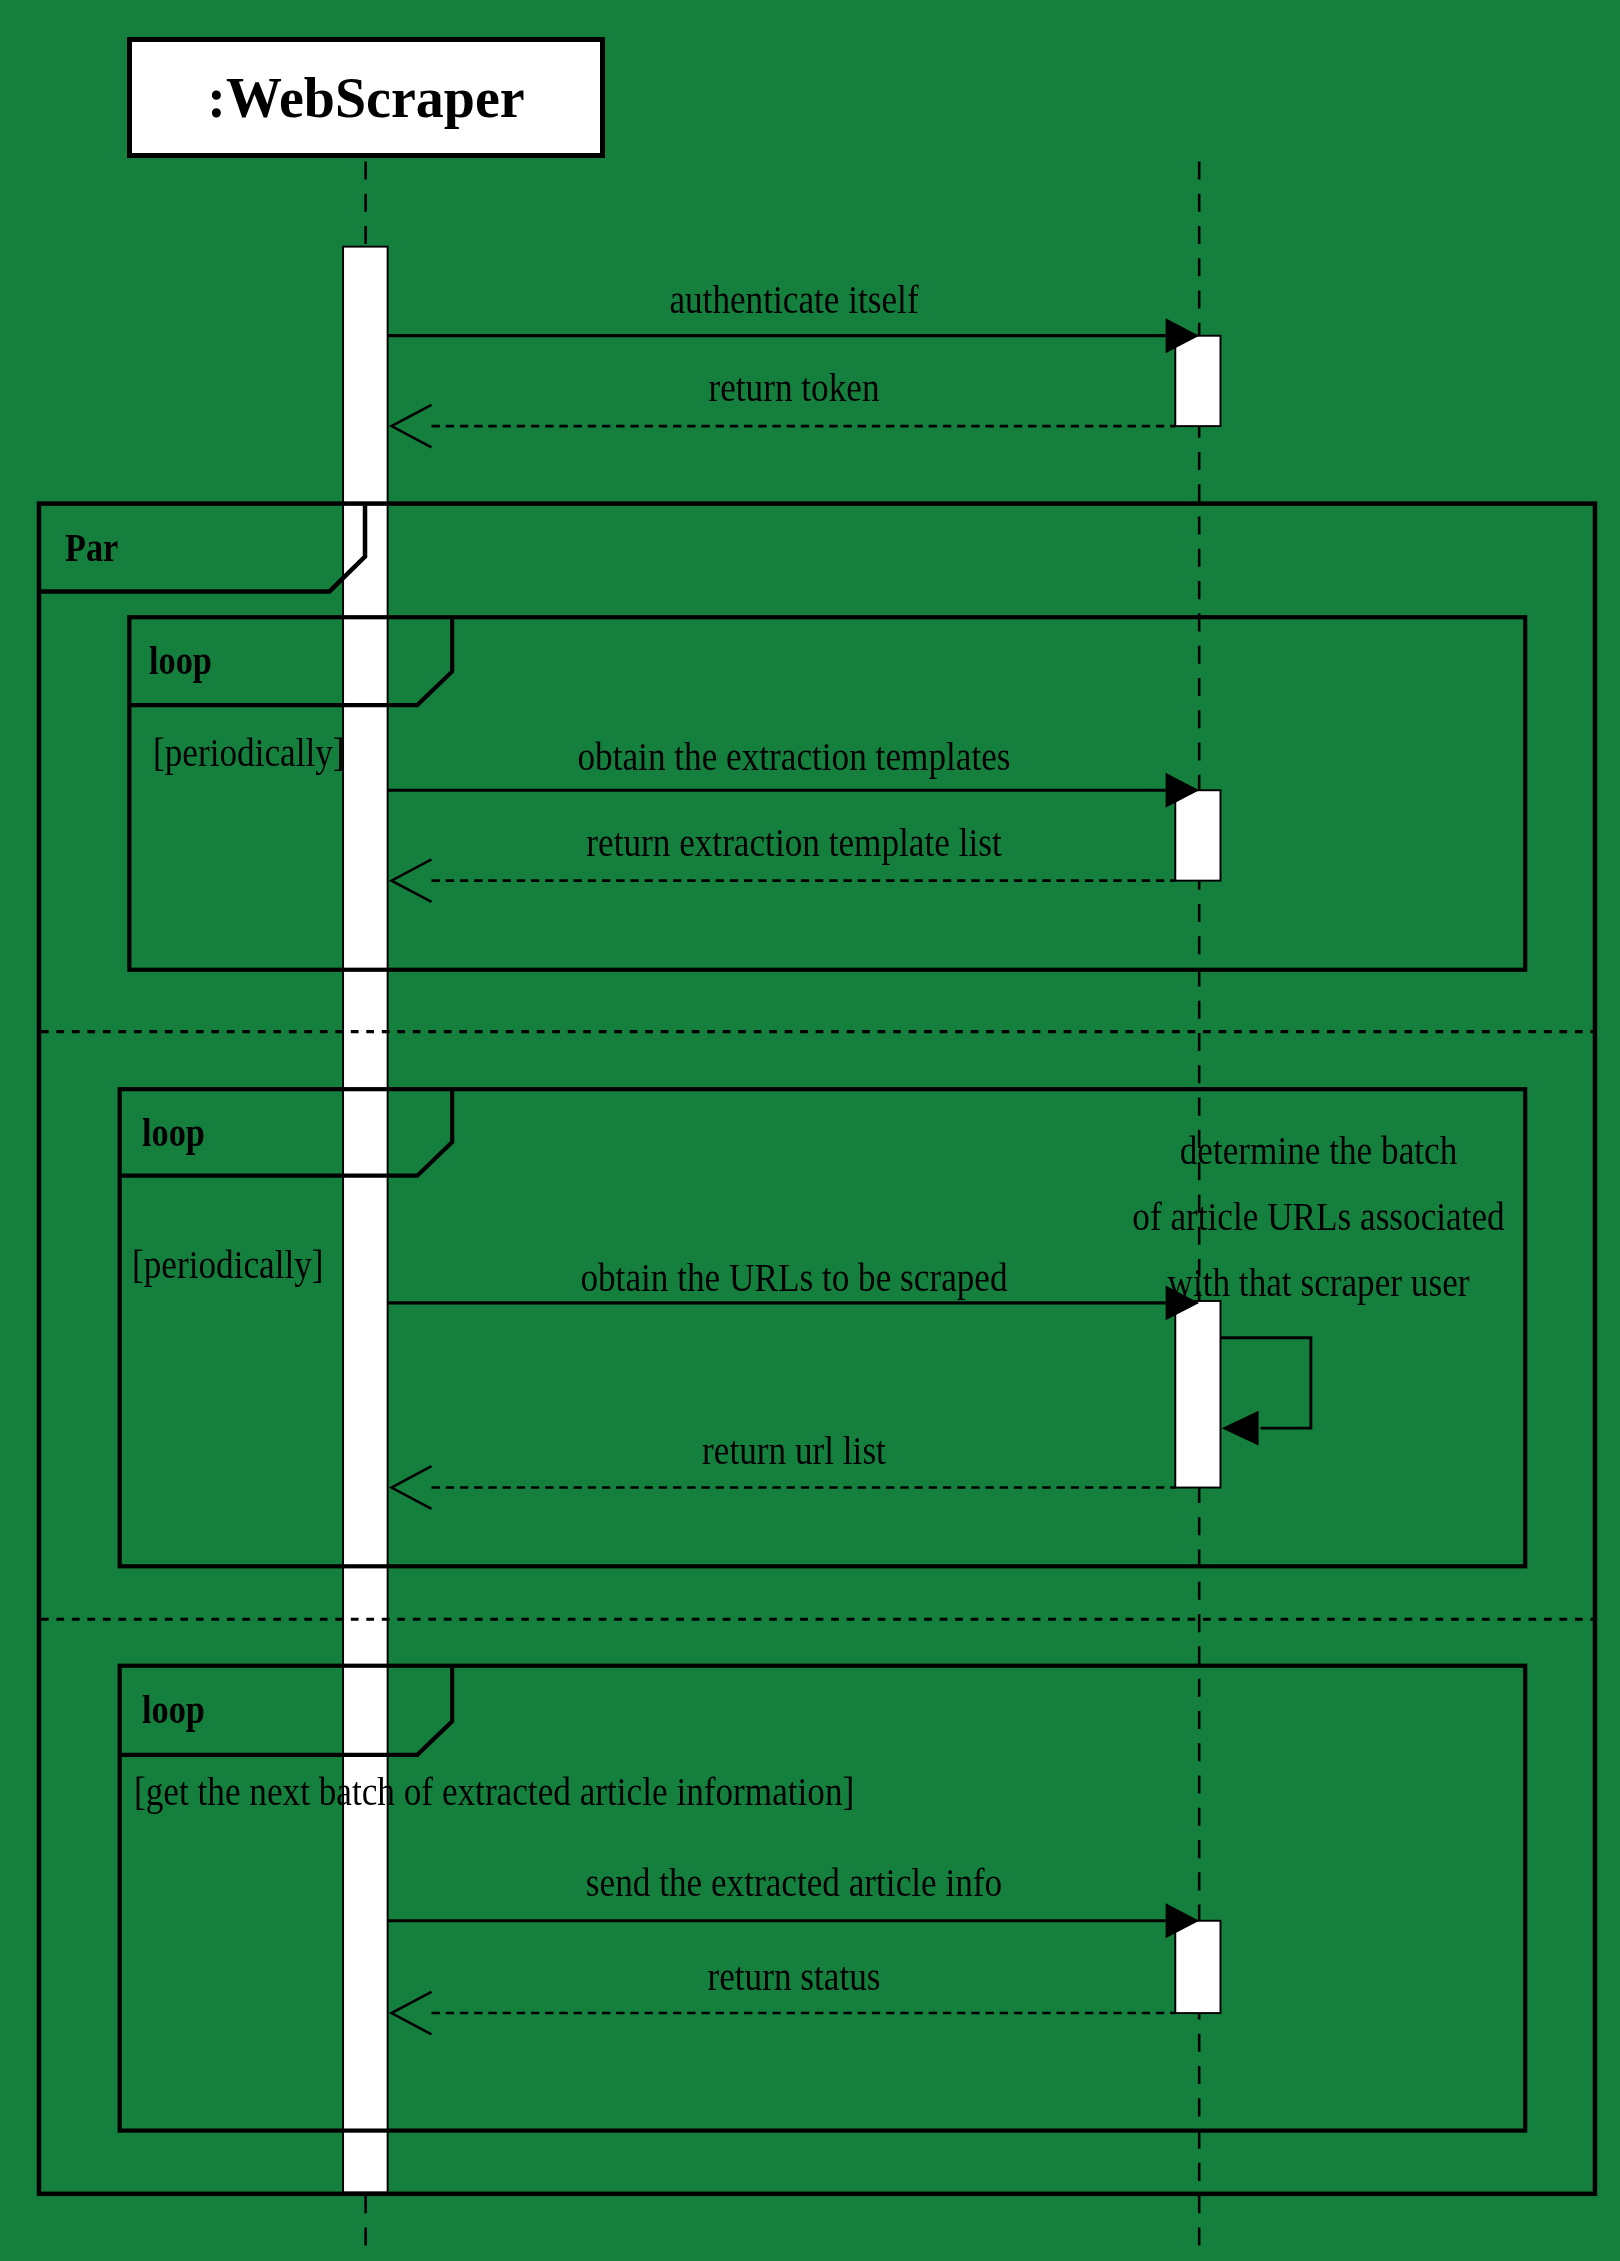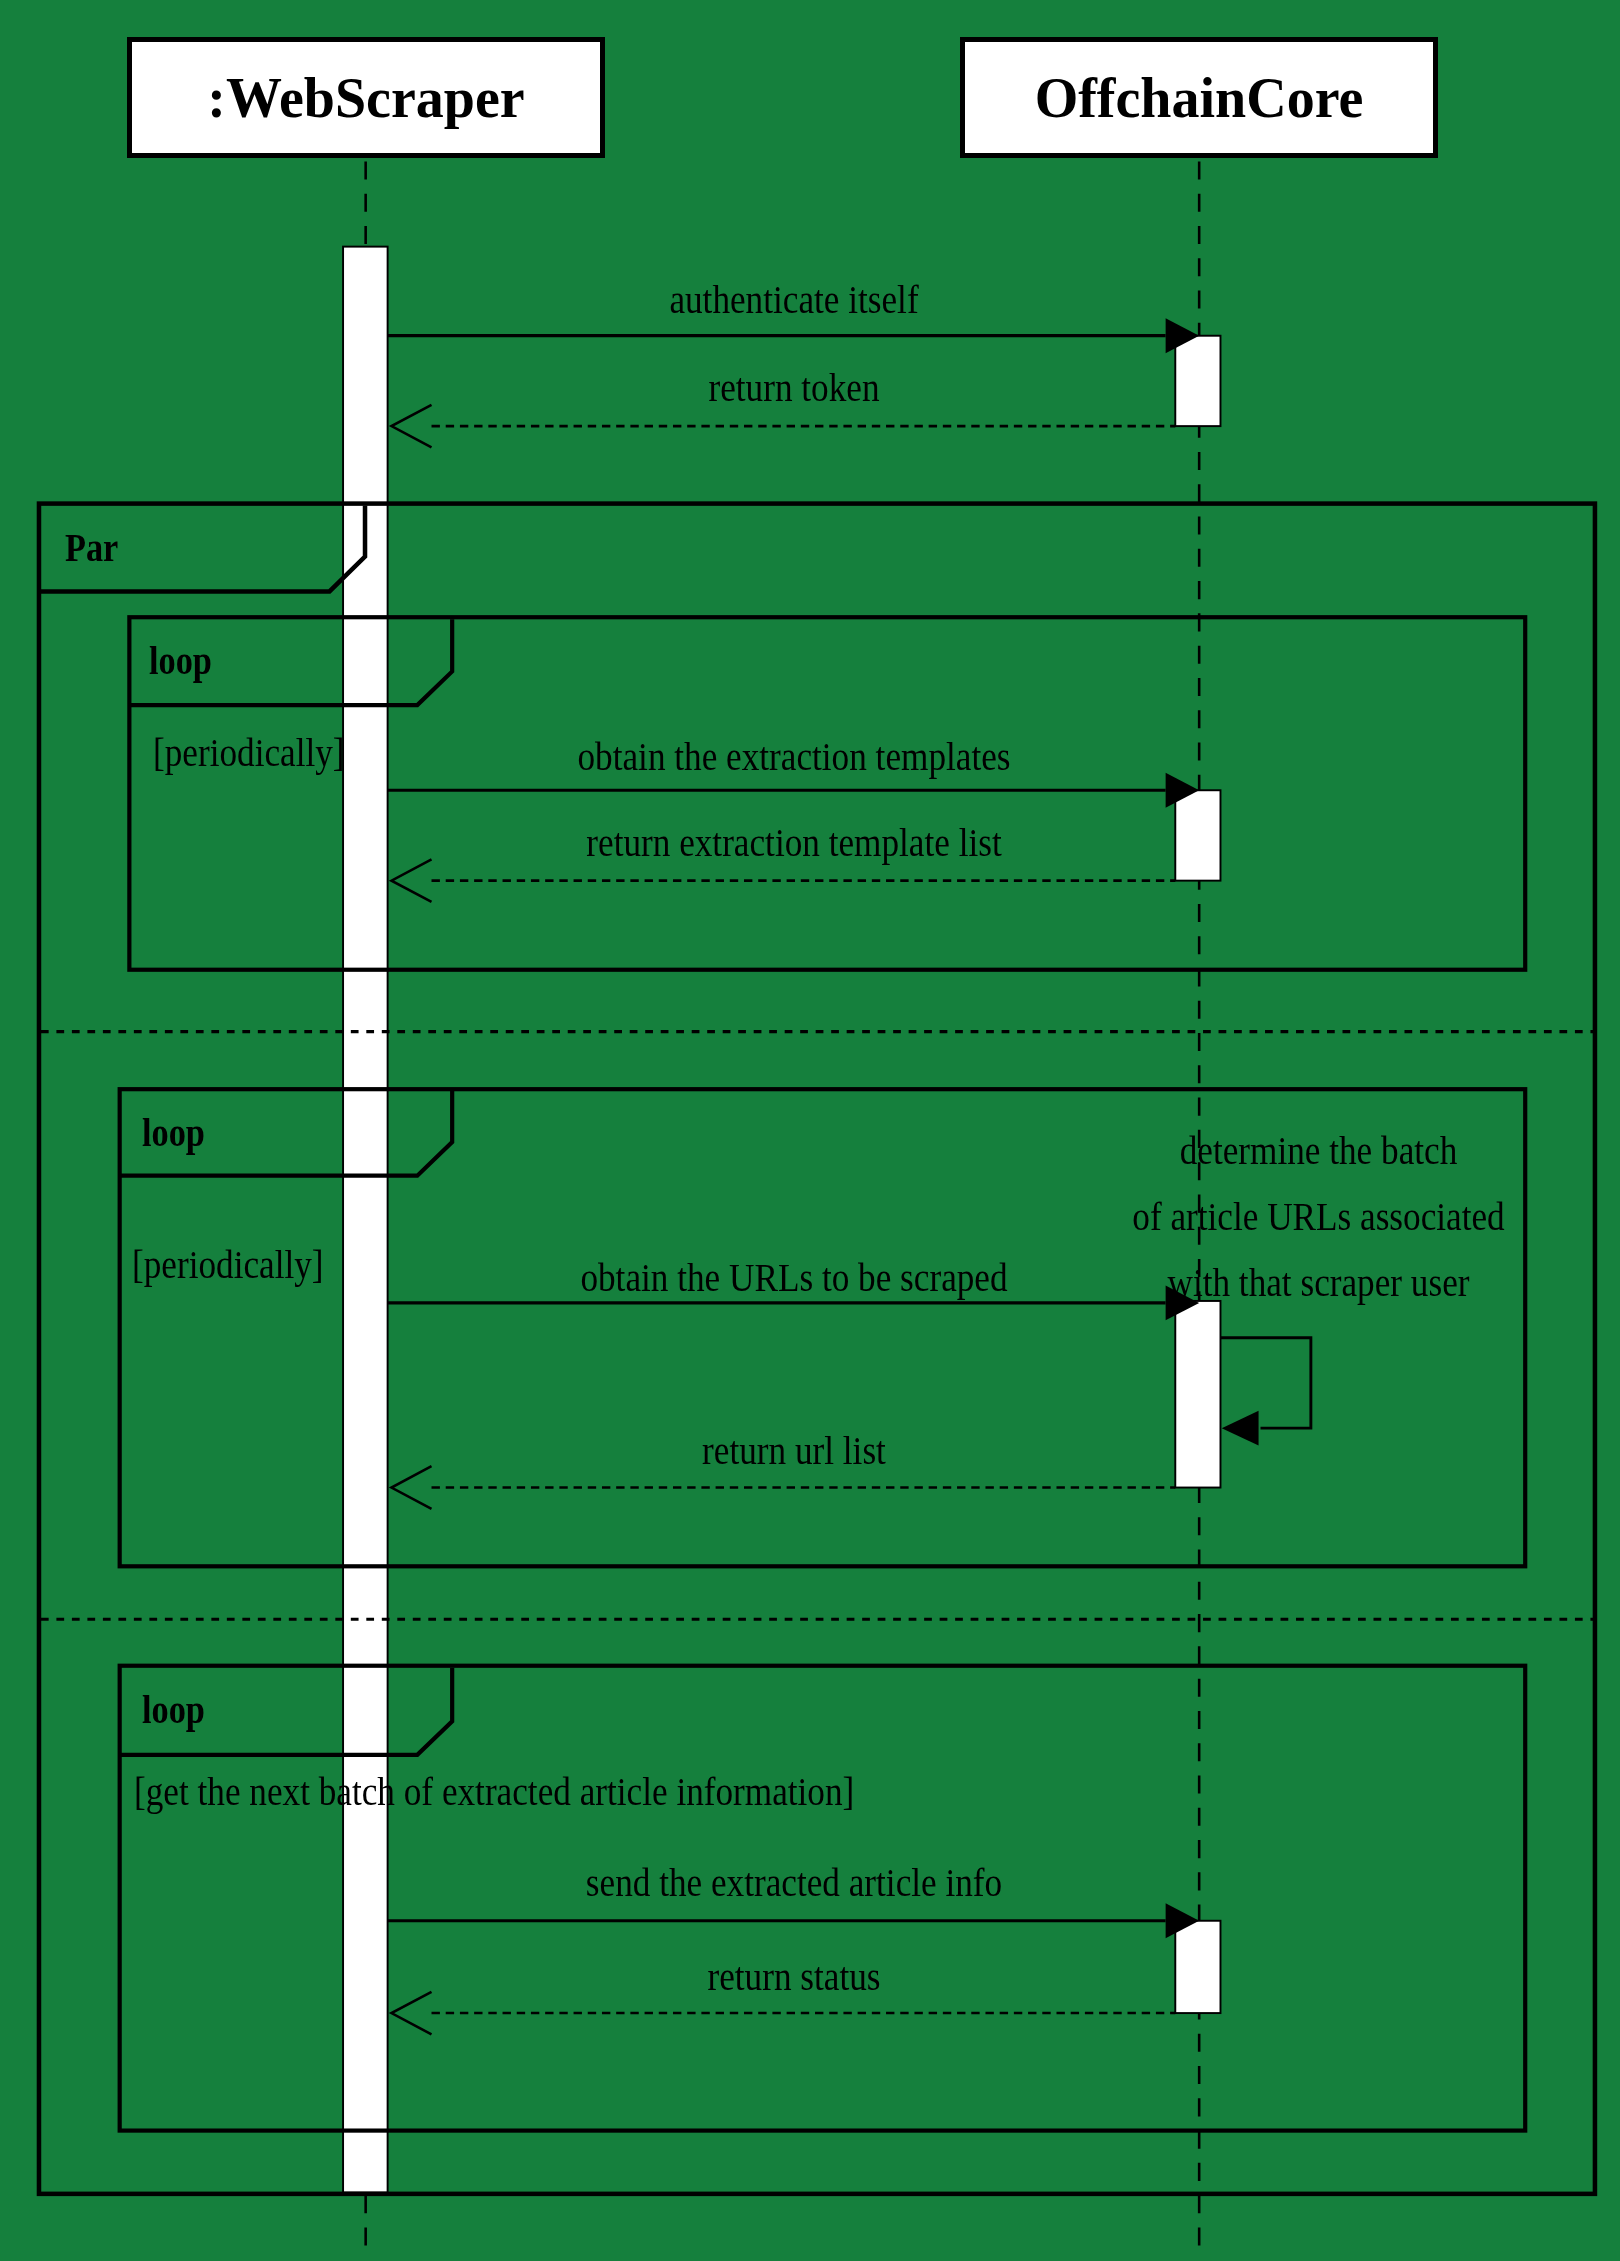--- a/index.html
+++ b/index.html
@@ -138,23 +138,20 @@
     </g>
     <g>
       <line x1="668" y1="3118" x2="1820" y2="3118" stroke="#000" stroke-width="4" stroke-dasharray="13 9"></line>
       <polyline points="668,3085 606,3118 668,3151" fill="none" stroke="#000" stroke-width="4"></polyline>
     </g>
   </svg>
 
   <div class="participant" id="participant-webscraper">
     <span>:WebScraper</span>
   </div>
-  <div class="participant" id="participant-offchaincore">
-    <span>OffchainCore</span>
-  </div>
 
   <div class="op-label" style="left:65px; top:504px;">Par</div>
   <div class="op-label" style="left:149px; top:617px;">loop</div>
   <div class="op-label" style="left:142px; top:1089px;">loop</div>
   <div class="op-label" style="left:142px; top:1666px;">loop</div>
 
   <div class="guard" style="left:153px; top:730px;">[periodically]</div>
   <div class="guard" style="left:132px; top:1242px;">[periodically]</div>
   <div class="guard" style="left:134px; top:1769px;">[get the next batch of extracted article information]</div>
 

